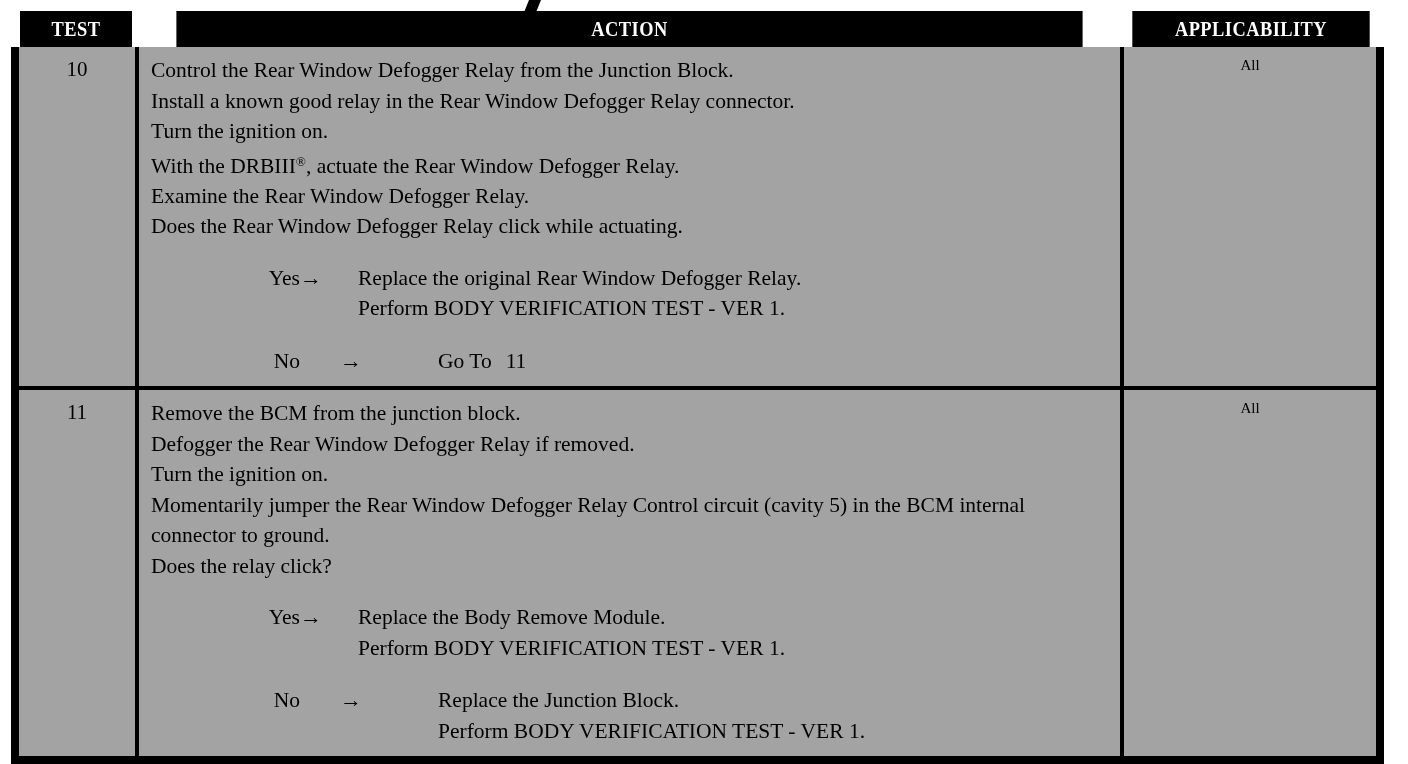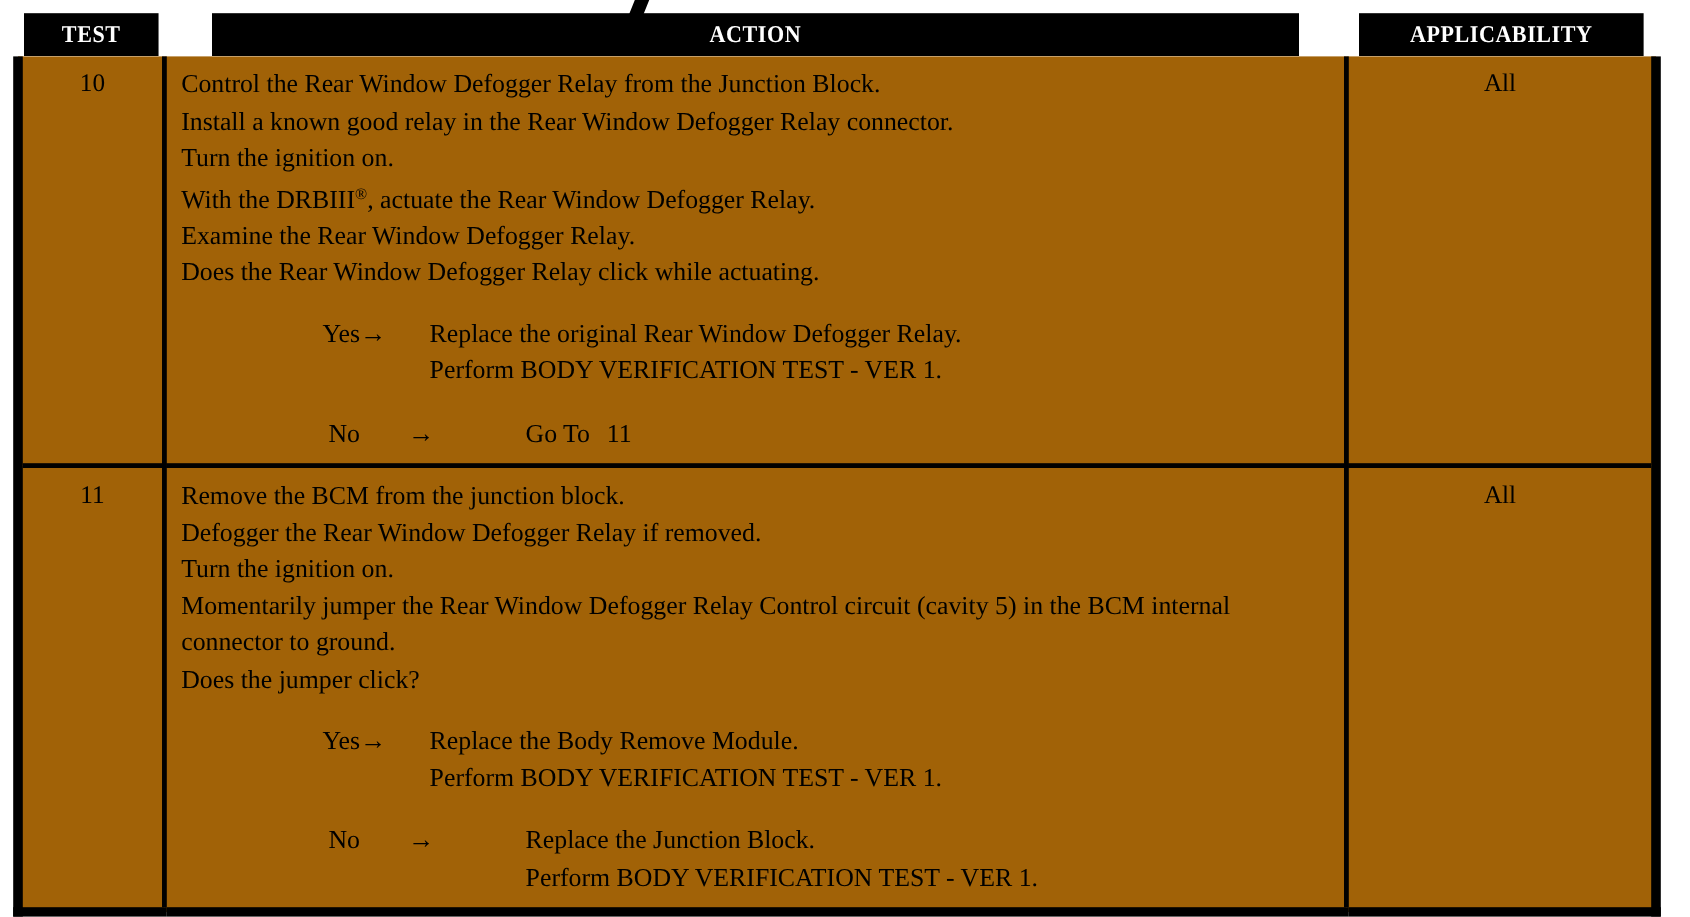--- a/index.html
+++ b/index.html
@@ -70,37 +70,37 @@
   }
   thead th .hdr-inner { display: inline-block; }
 
   
   tbody td {
     border-left: 4px solid #000;
     border-right: 4px solid #000;
     border-bottom: 4px solid #000;
     vertical-align: top;
     padding: 0;
-    background: #a16207;
+    background: #a3a3a3;
   }
   tbody tr td.cell-test {
     border-left: 8px solid #000;
     text-align: center;
     font-size: 21px;
     padding-top: 10px;
   }
   tbody tr td.cell-action {
     padding: 8px 10px 10px 12px;
     font-size: 21.5px;
     line-height: 30.5px;
   }
   tbody tr td.cell-appl {
     border-right: 8px solid #000;
     text-align: center;
-    font-size: 21px;
+    font-size: 15px;
     padding-top: 10px;
   }
   tbody tr:last-child td {
     border-bottom: 8px solid #000;
   }
 
   
   .step-line {
     white-space: normal;
   }
@@ -200,21 +200,21 @@
           <td class="cell-appl">All</td>
         </tr>
 
         <tr>
           <td class="cell-test">11</td>
           <td class="cell-action">
             <div class="step-line">Remove the BCM from the junction block.</div>
             <div class="step-line">Defogger the Rear Window Defogger Relay if removed.</div>
             <div class="step-line">Turn the ignition on.</div>
             <div class="step-line">Momentarily jumper the Rear Window Defogger Relay Control circuit (cavity 5) in the BCM internal connector to ground.</div>
-            <div class="step-line">Does the jumper click?</div>
+            <div class="step-line">Does the relay click?</div>
 
             <div class="branches">
               <div class="branch">
                 <span class="branch-label">Yes</span>
                 <span class="branch-arrow">→</span>
                 <span class="branch-body">
                   <span class="bline">Replace the Body Remove Module.</span>
                   <span class="bline">Perform BODY VERIFICATION TEST - VER 1.</span>
                 </span>
               </div>

